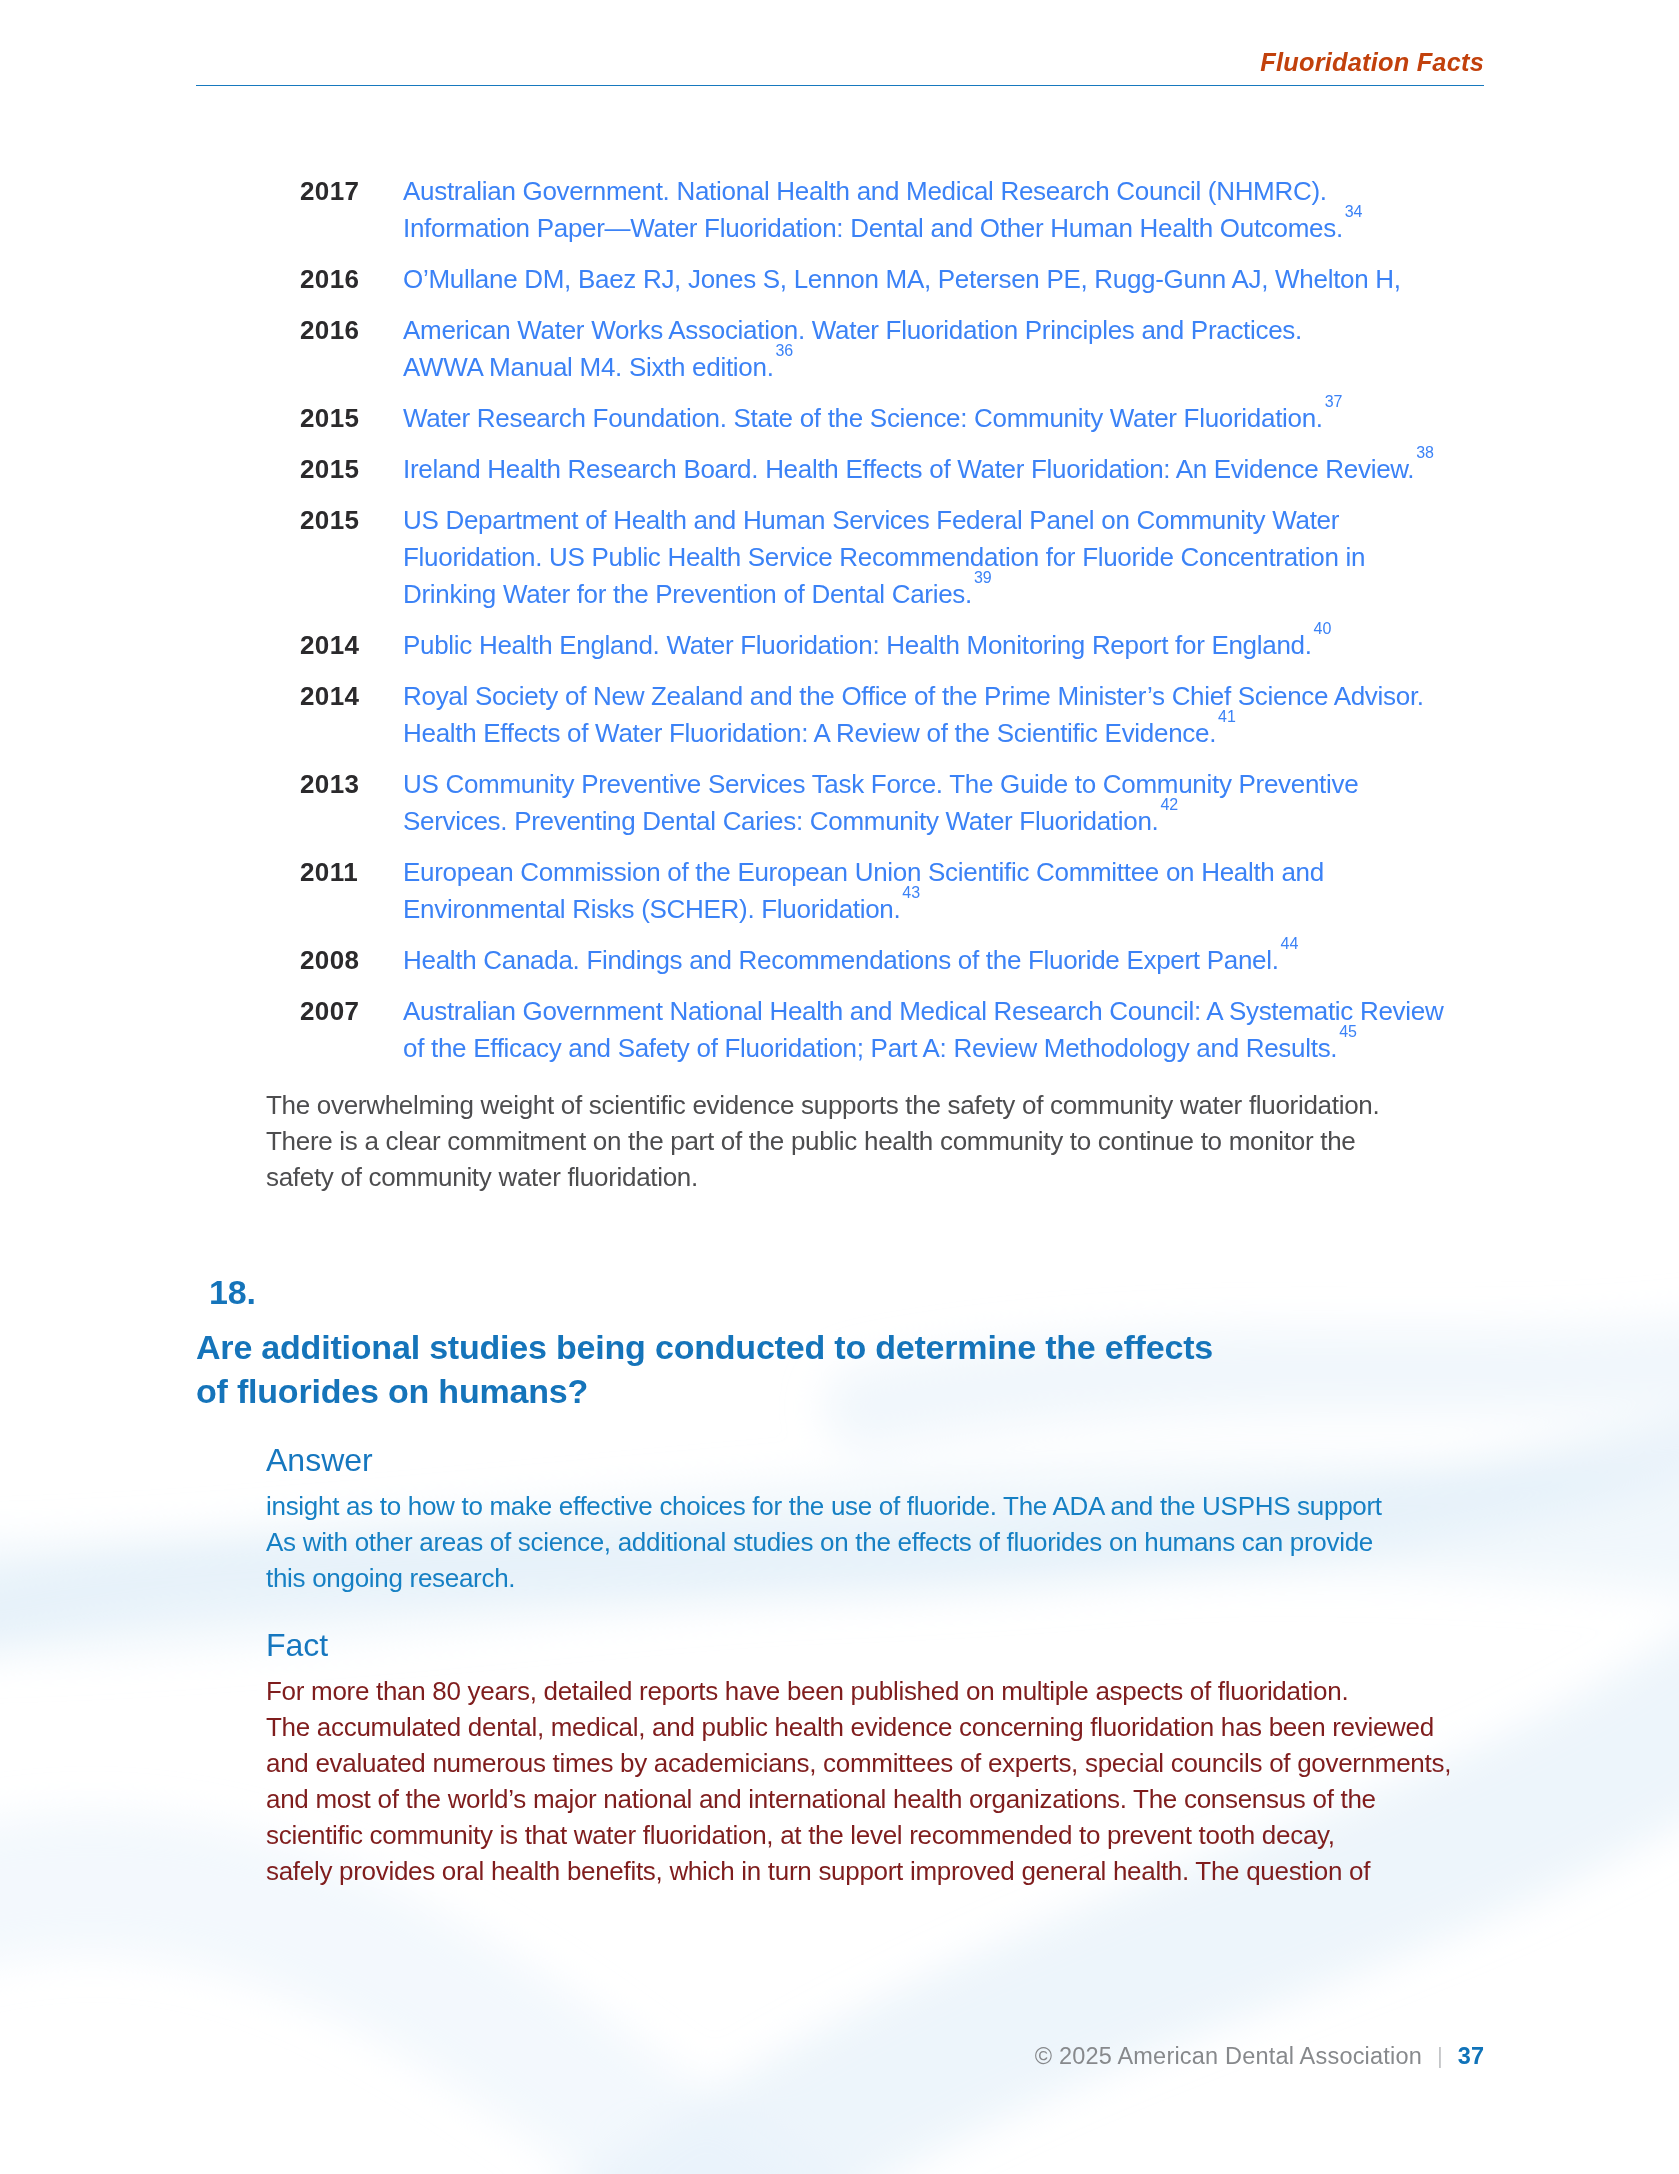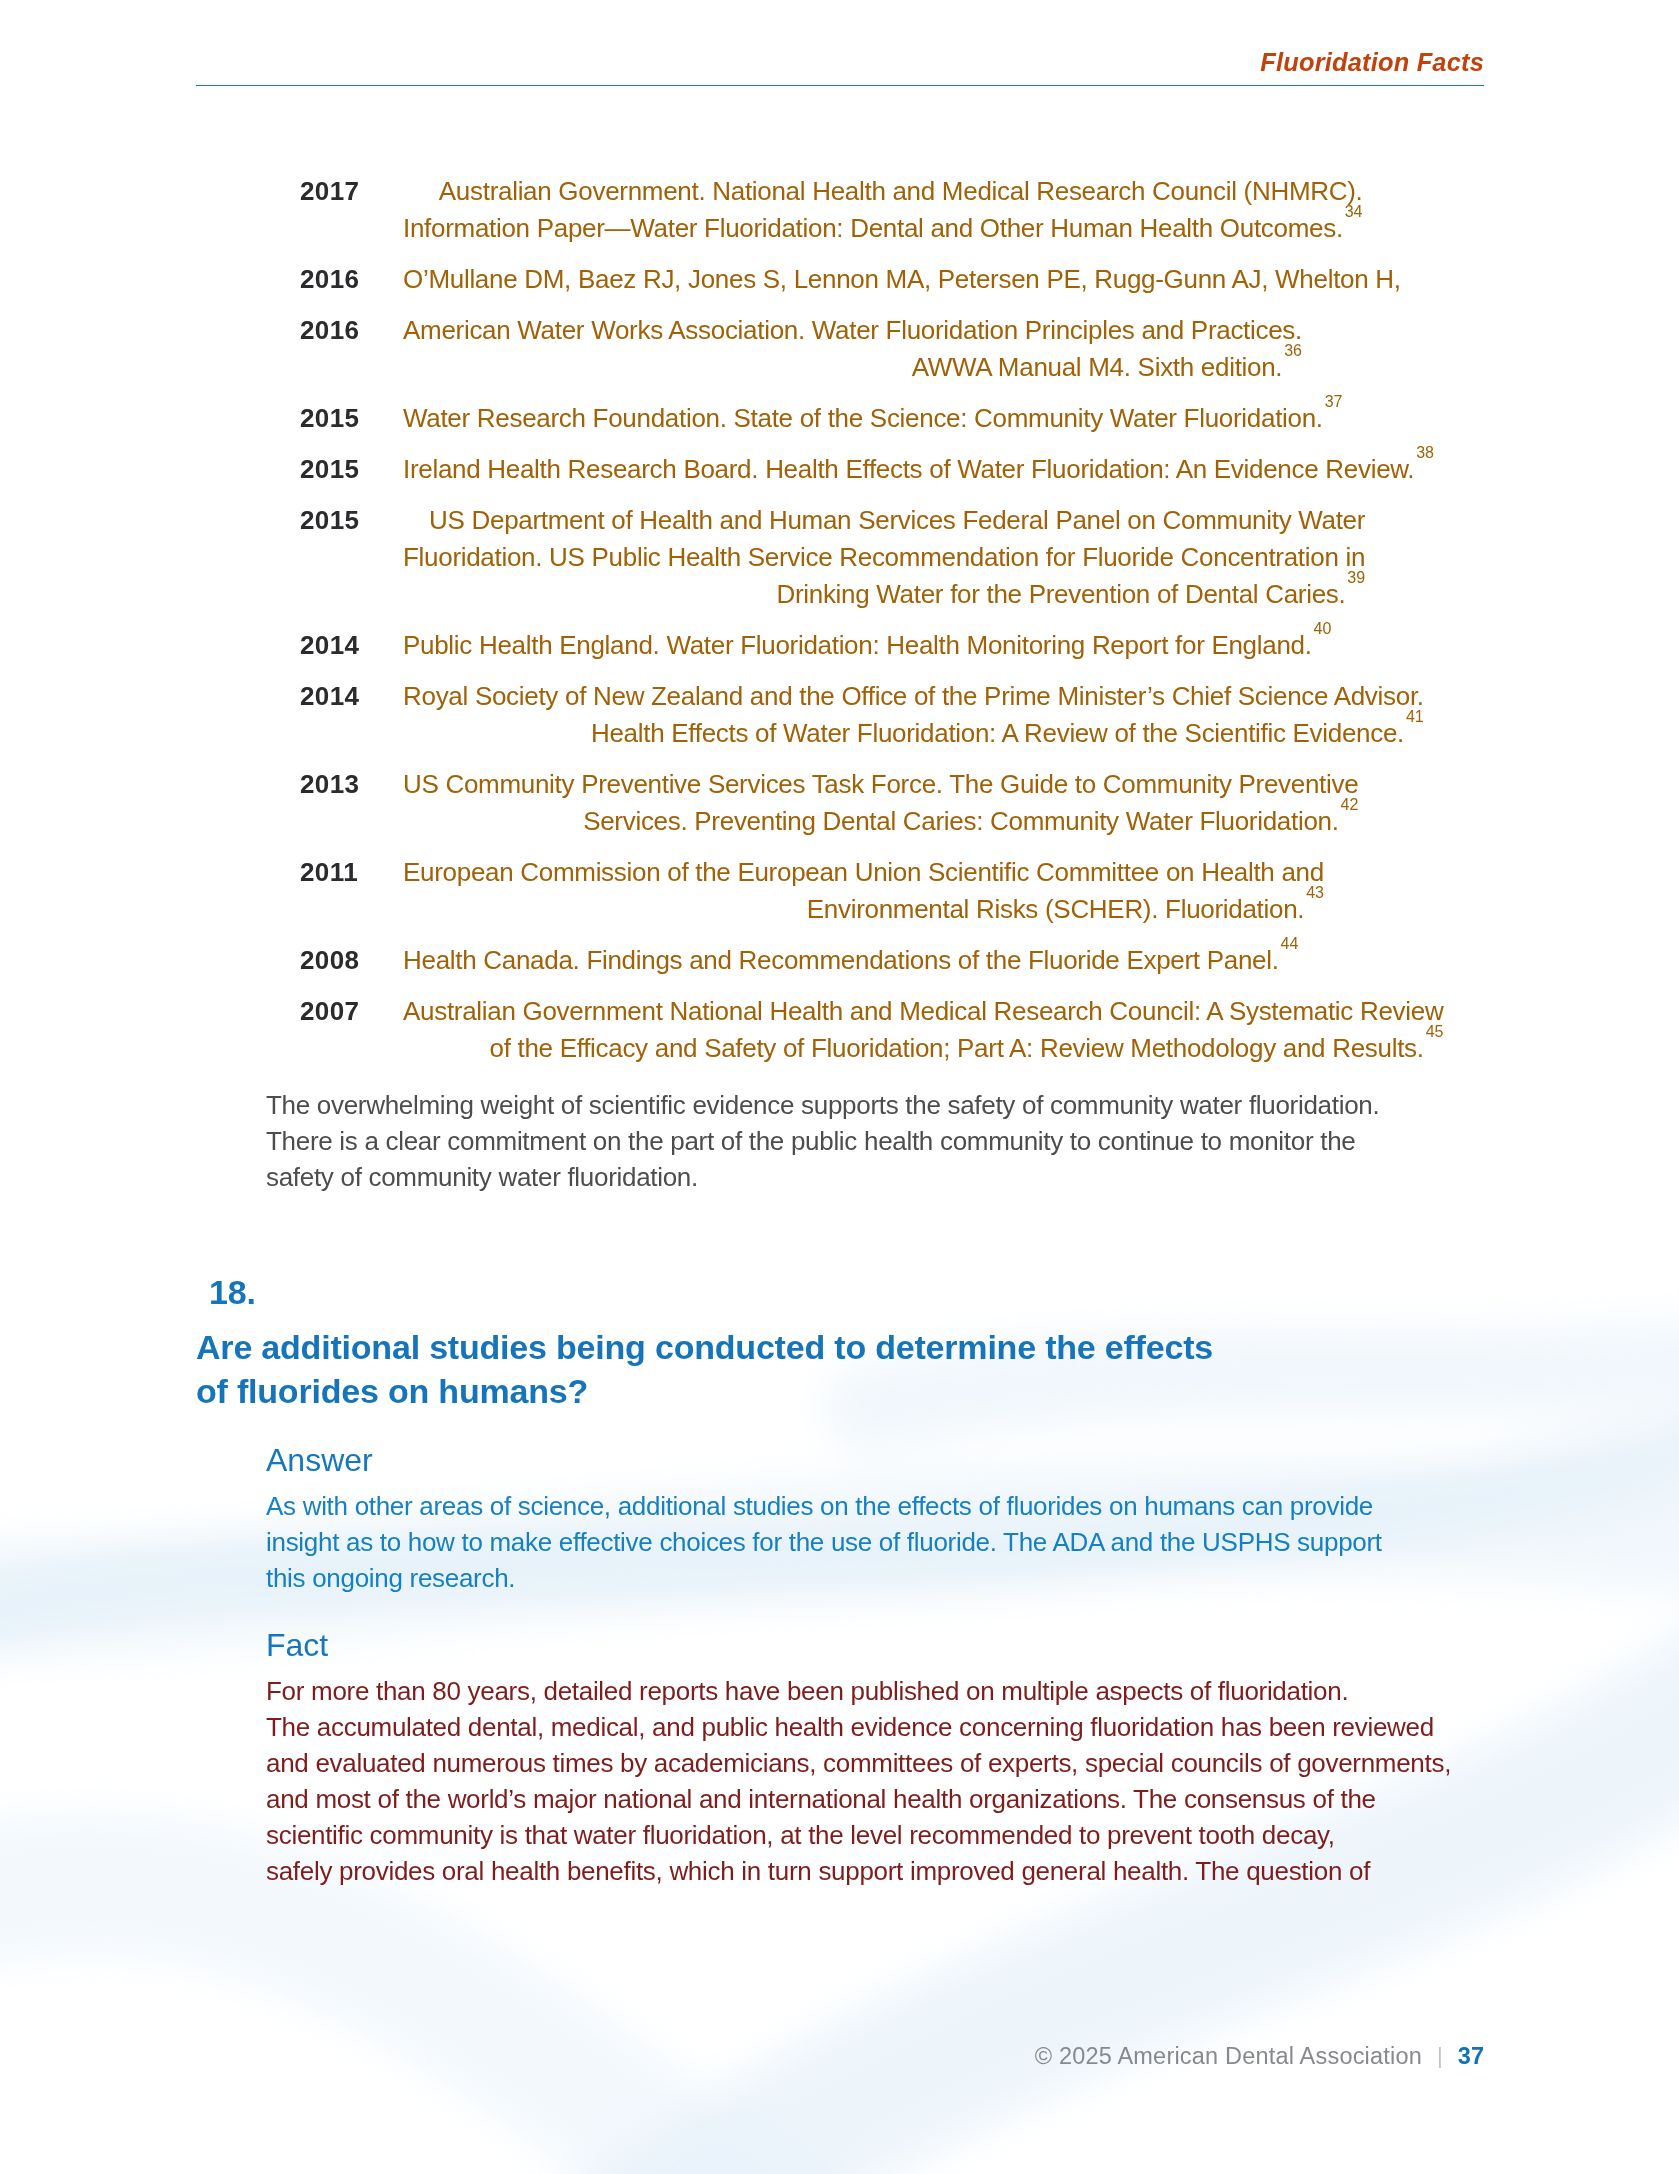--- a/index.html
+++ b/index.html
@@ -21,21 +21,21 @@
     color:#c2410c;letter-spacing:0.2px;
     line-height:28px;
   }
   .header-rule{border:none;border-top:1.9px solid #1779be;margin:8.5px 0 0 0;}
 
   
   .ref-list{margin-top:87px;padding-left:104px;}
   .ref-row{display:flex;font-size:26px;line-height:37px;}
   .ref-row + .ref-row{margin-top:14px;}
   .ref-year{flex:0 0 103px;font-weight:bold;color:#2b2a2c;letter-spacing:0.4px;}
-  .ref-text{color:#a16207;letter-spacing:-0.3px;text-align:right;}
+  .ref-text{color:#3b82f6;letter-spacing:-0.3px;}
   .line{display:block;white-space:nowrap;}
   sup.ref-note{font-size:16px;line-height:0;position:relative;top:-9.4px;margin-left:1.9px;letter-spacing:0;}
 
   
   .closing{margin:20px 0 0 70px;font-size:26px;line-height:36px;color:#4d4d4f;letter-spacing:-0.3px;}
   .question{margin:75px 0 0 0;display:flex;color:#1574ba;font-weight:bold;font-size:34px;line-height:44px;letter-spacing:-0.2px;flex-direction:column;}
   .q-number{flex:0 0 55px;margin-left:13px;}
   .q-text{max-width:1186px;}
   .sub-heading{margin-left:70px;font-size:32px;line-height:41px;color:#1677bf;}
   .sub-heading.answer{margin-top:27px;}
@@ -184,22 +184,22 @@
     <div class="question">
       <div class="q-number">18.</div>
       <div class="q-text">
         <span class="line">Are additional studies being conducted to determine the effects</span>
         <span class="line">of fluorides on humans?</span>
       </div>
     </div>
 
     <div class="sub-heading answer">Answer</div>
     <div class="para answer-text">
+      <span class="line">insight as to how to make effective choices for the use of fluoride. The ADA and the USPHS support</span>
       <span class="line">As with other areas of science, additional studies on the effects of fluorides on humans can provide</span>
-      <span class="line">insight as to how to make effective choices for the use of fluoride. The ADA and the USPHS support</span>
       <span class="line">this ongoing research.</span>
     </div>
 
     <div class="sub-heading fact">Fact</div>
     <div class="para fact-text">
       <span class="line">For more than 80 years, detailed reports have been published on multiple aspects of fluoridation.</span>
       <span class="line">The accumulated dental, medical, and public health evidence concerning fluoridation has been reviewed</span>
       <span class="line">and evaluated numerous times by academicians, committees of experts, special councils of governments,</span>
       <span class="line">and most of the world’s major national and international health organizations. The consensus of the</span>
       <span class="line">scientific community is that water fluoridation, at the level recommended to prevent tooth decay,</span>

